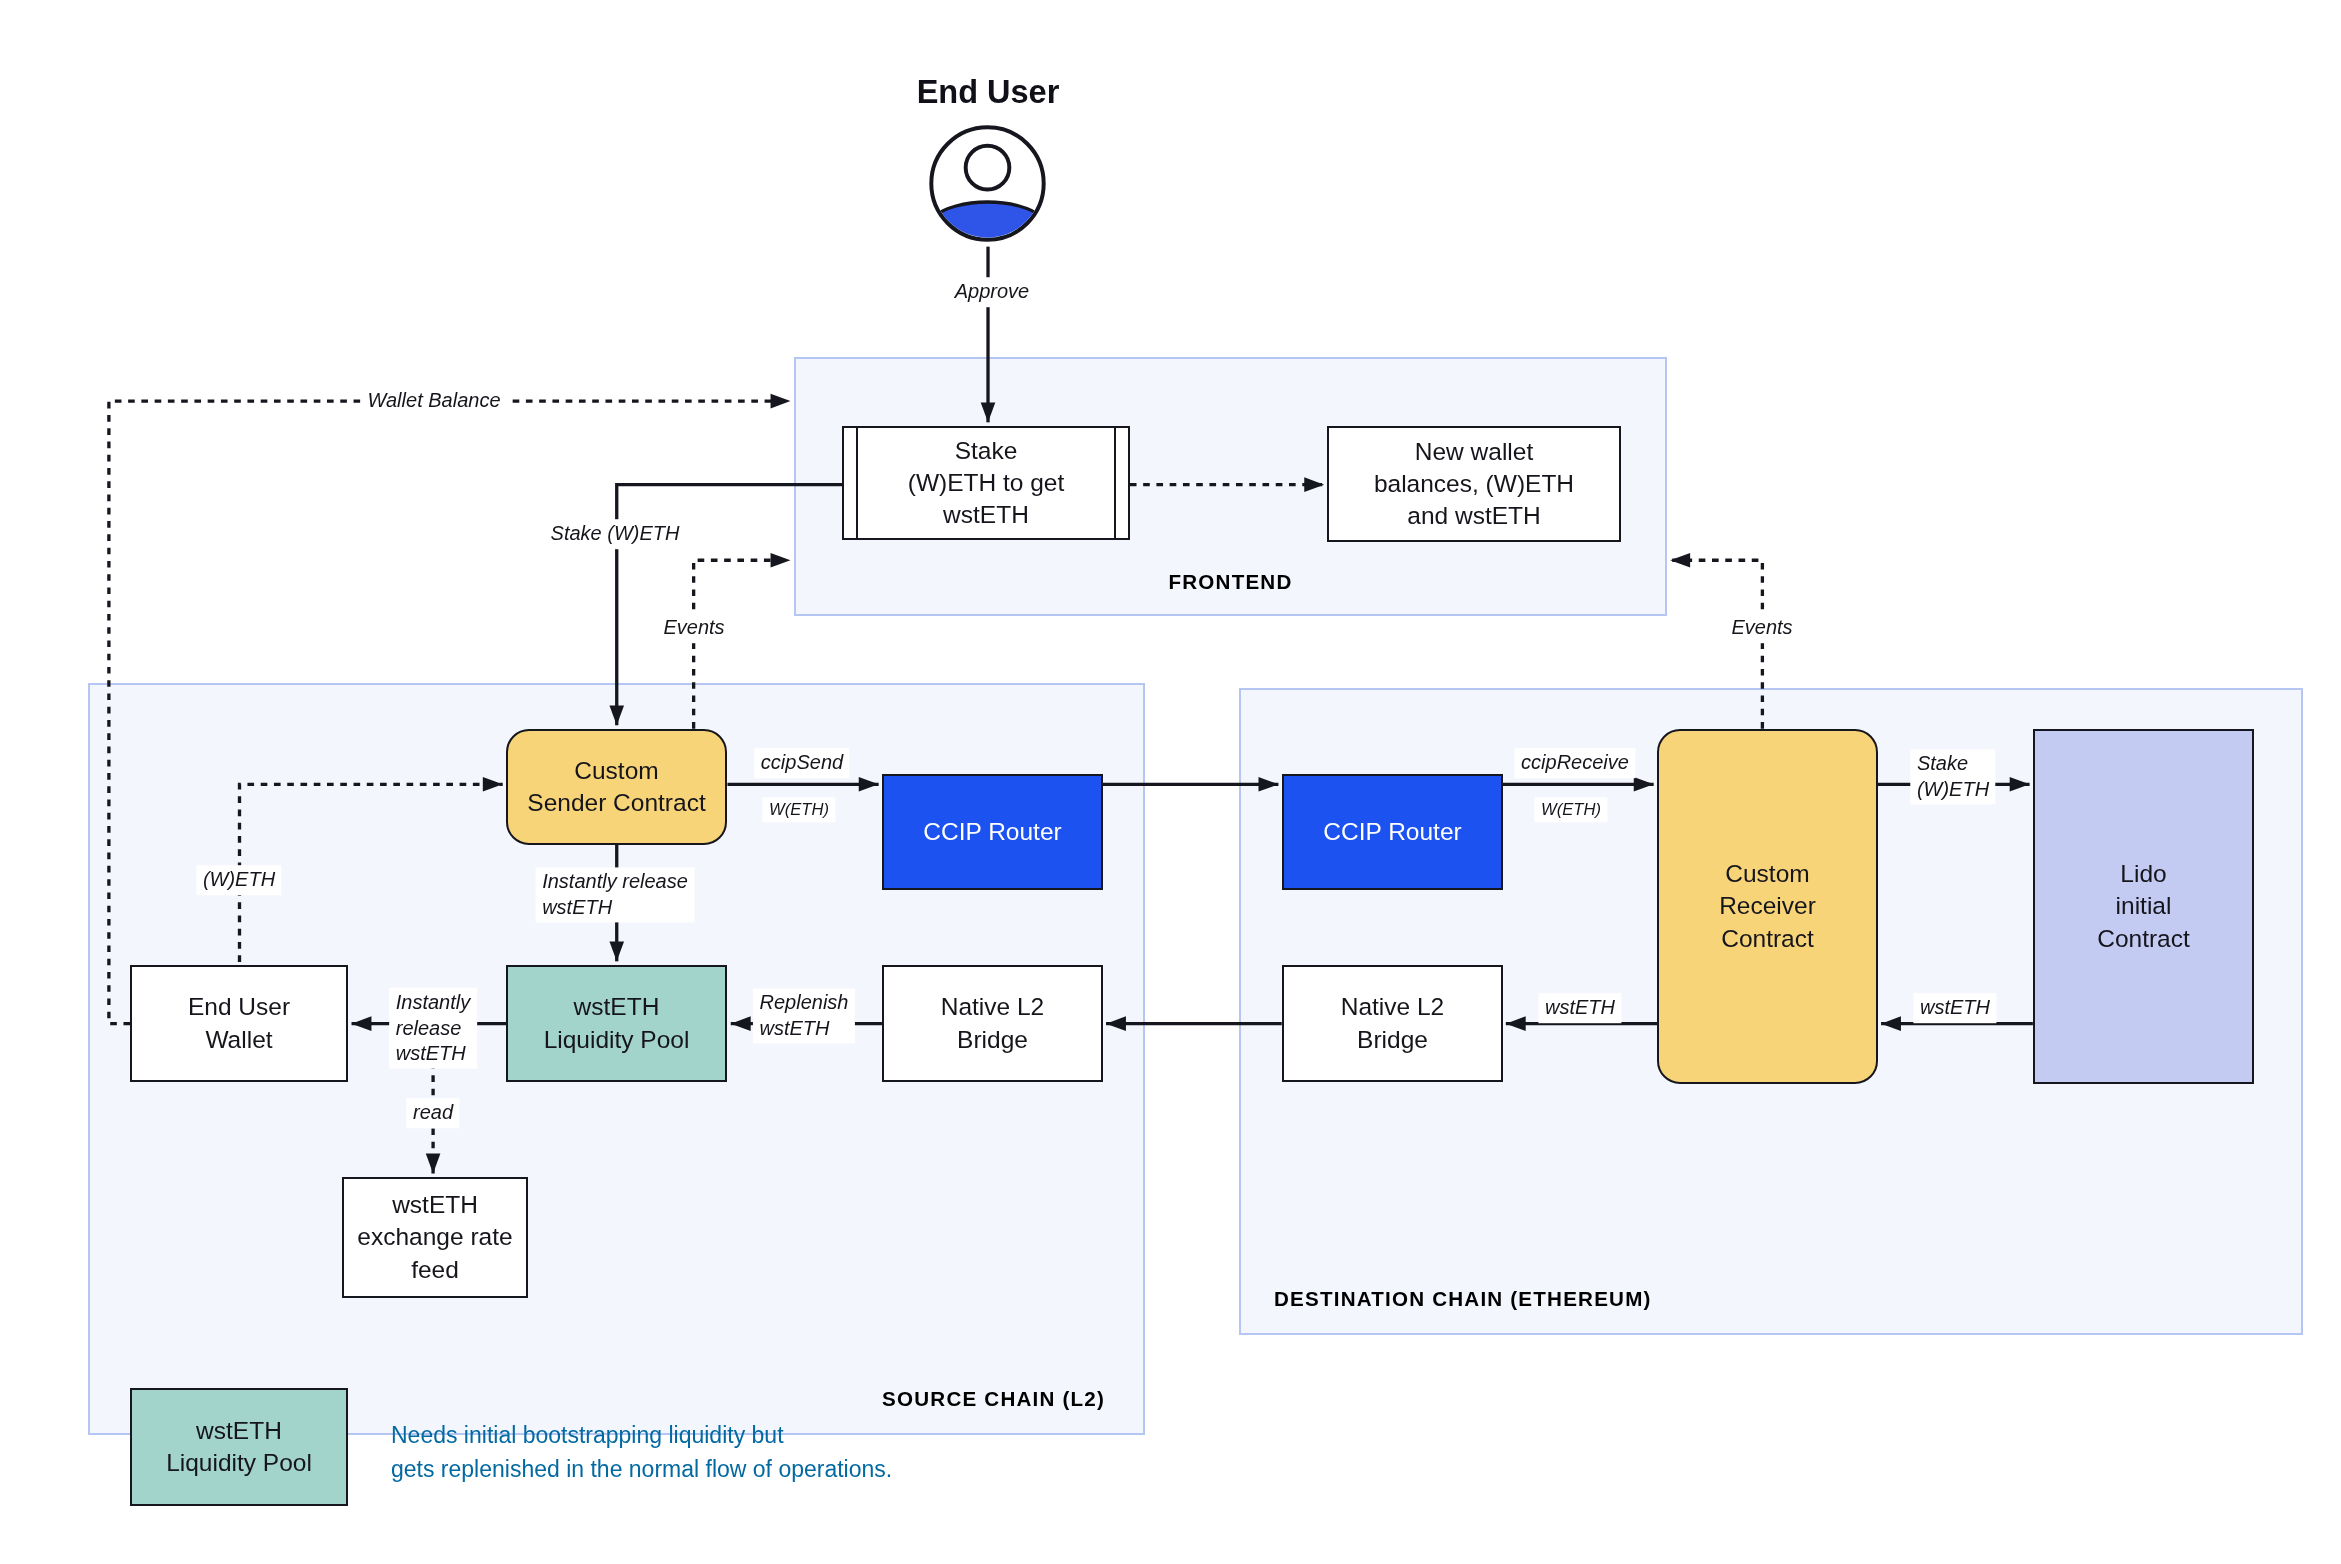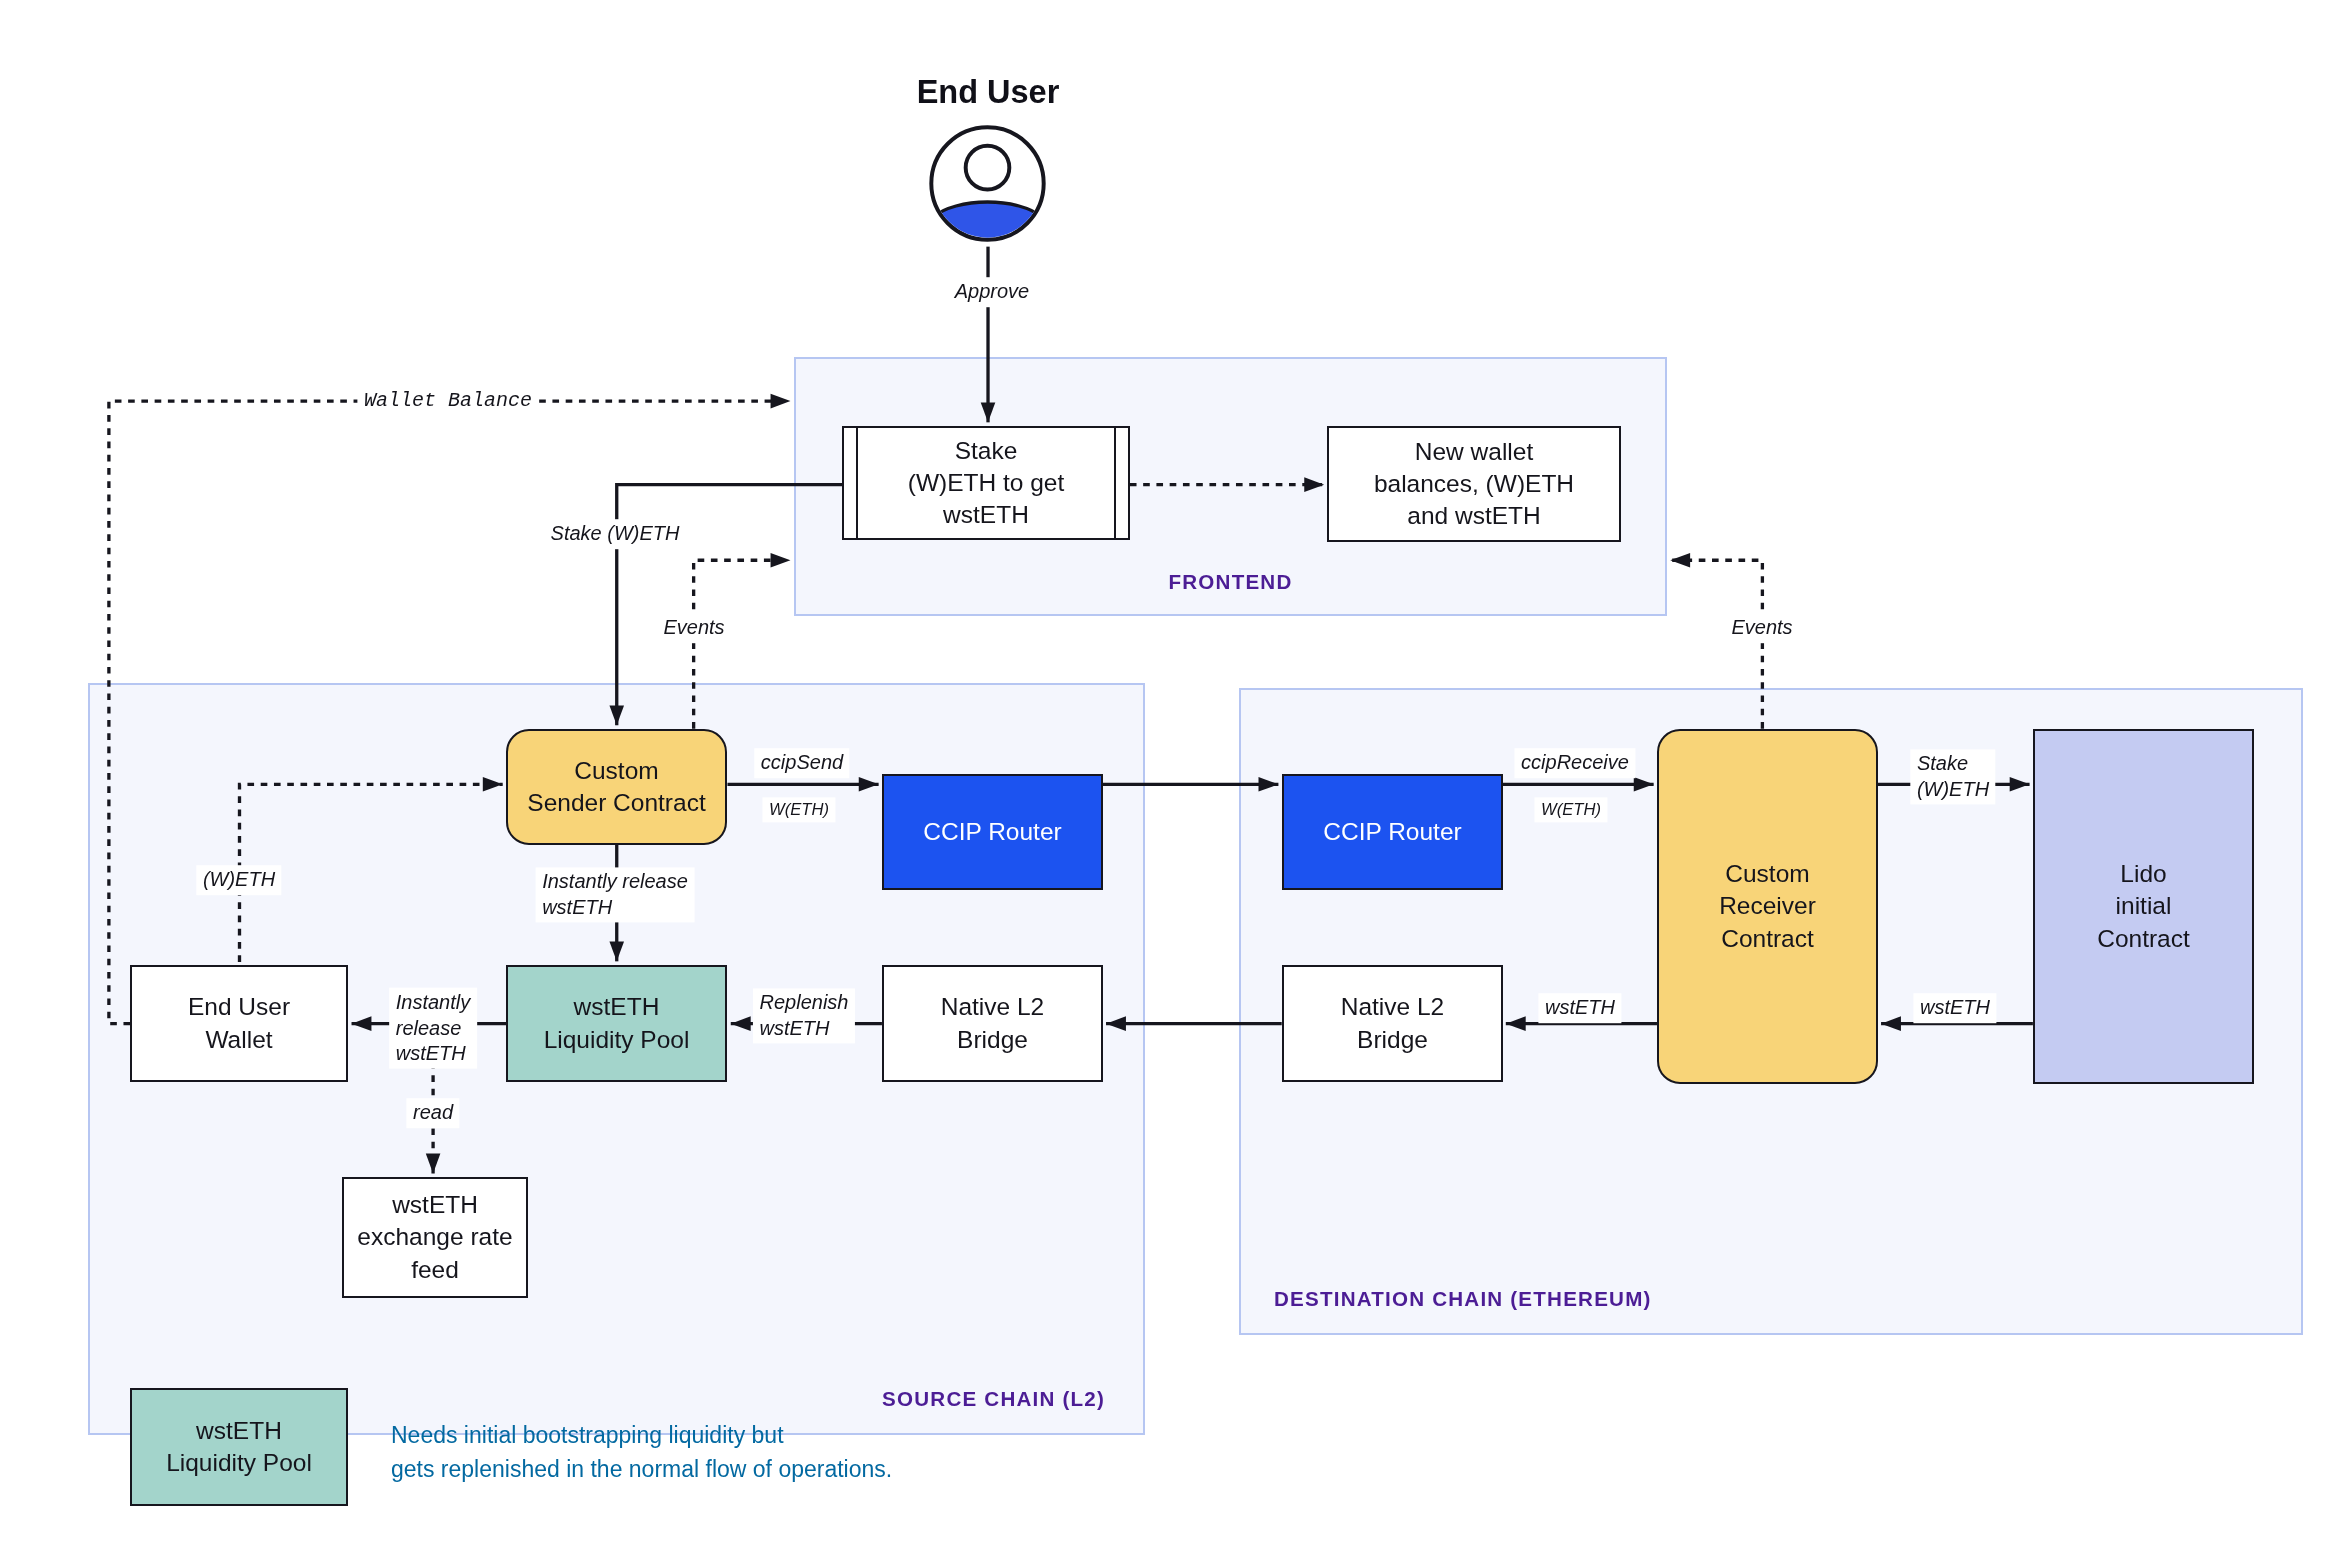--- a/index.html
+++ b/index.html
@@ -4,21 +4,21 @@
 <style>
   html,body{margin:0;padding:0;background:#ffffff;}
   body{
     width:2342px;height:1564px;position:relative;overflow:hidden;
     font-family:"Liberation Sans", sans-serif;color:#15151c;
   }
   .container-box{
     position:absolute;background:#f4f6fd;border:2px solid #b6c6f2;z-index:0;box-sizing:border-box;
   }
   .container-label{
-    position:absolute;font-weight:700;font-size:20.6px;letter-spacing:1.2px;color:#4c1d95;z-index:3;white-space:nowrap;
+    position:absolute;font-weight:700;font-size:20.6px;letter-spacing:1.2px;color:#000000;z-index:3;white-space:nowrap;
   }
   svg.edges{position:absolute;left:0;top:0;z-index:1;pointer-events:none;}
   .edge{fill:none;stroke:#16161e;stroke-width:5;}
   .dashed{stroke-dasharray:10 10;}
   .node{
     position:absolute;box-sizing:border-box;border:2.7px solid #16161e;background:#ffffff;
     display:flex;align-items:center;justify-content:center;text-align:center;
     white-space:pre-line;font-size:24.5px;line-height:1.32;color:#15151c;z-index:2;
   }
   .node.yellow{background:#f8d478;border-radius:23px;}
@@ -133,21 +133,21 @@
 Contract</div>
 
 <div class="node lavender" style="left:2033px;top:729px;width:221px;height:355px;">Lido
 initial
 Contract</div>
 
 <div class="node" style="left:1282px;top:965px;width:221px;height:117px;">Native L2
 Bridge</div>
 
 <div class="edge-label" style="left:992px;top:292px;">Approve</div>
-<div class="edge-label" style="left:448px;top:401px;font-family:Liberation Mono, monospace;">Wallet Balance</div>
+<div class="edge-label" style="left:434px;top:401px;">Wallet Balance</div>
 <div class="edge-label" style="left:615px;top:534px;">Stake (W)ETH</div>
 <div class="edge-label" style="left:694px;top:628px;">Events</div>
 <div class="edge-label" style="left:1762px;top:628px;">Events</div>
 <div class="edge-label" style="left:802px;top:763px;">ccipSend</div>
 <div class="edge-label edge-sublabel" style="left:799px;top:810px;">W(ETH)</div>
 <div class="edge-label" style="left:1575px;top:763px;">ccipReceive</div>
 <div class="edge-label edge-sublabel" style="left:1571px;top:810px;">W(ETH)</div>
 <div class="edge-label" style="left:1953px;top:777px;">Stake
 (W)ETH</div>
 <div class="edge-label" style="left:1955px;top:1008px;">wstETH</div>

